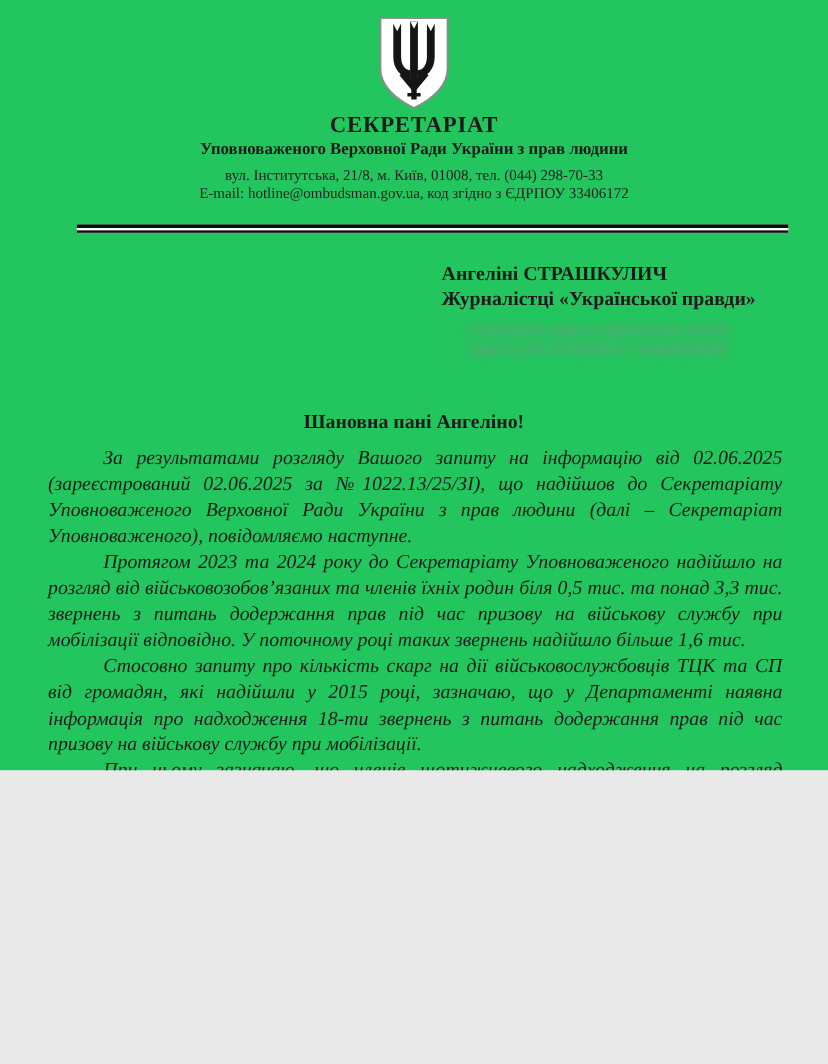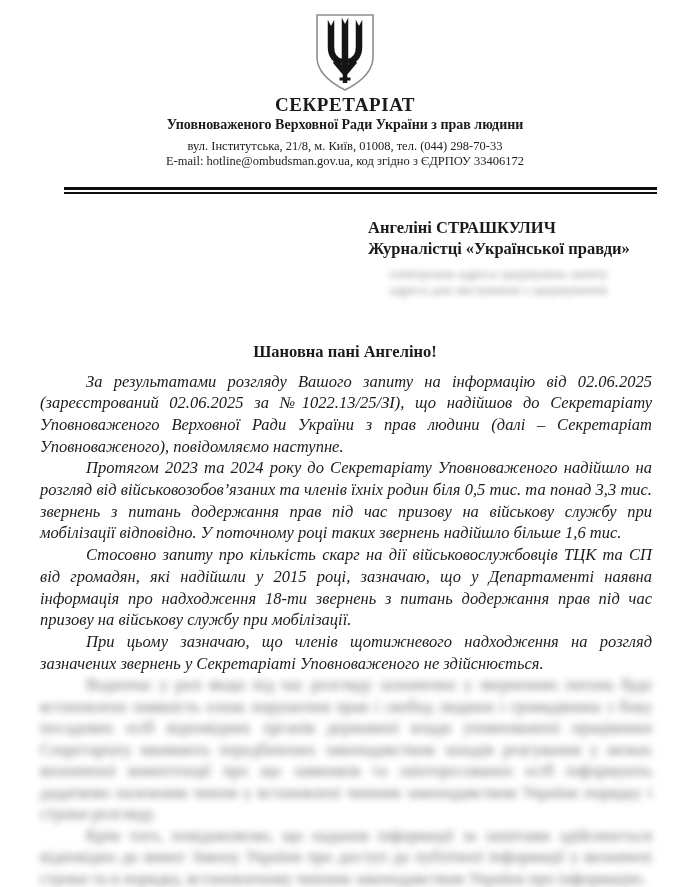--- a/index.html
+++ b/index.html
@@ -1,20 +1,20 @@
 <!DOCTYPE html>
 <html lang="uk"><head>
 <meta charset="utf-8">
 <style>
   html,body{margin:0;padding:0;background:#e9e9e9;}
   .page{
     position:relative;
-    width:690px;height:887px;
+    width:690px;height:642px;
     margin:0 auto;
-    background:#ffffff;
+    background:#22c55e;
     font-family:"Liberation Serif","DejaVu Serif",serif;
     color:#1b1b1b;
     overflow:hidden;
     box-sizing:border-box;
   }
   .letterhead{ text-align:center; padding-top:13px; }
   .emblem-wrap{ height:81px; display:flex; justify-content:center; align-items:flex-start; }
   .org-line1{
     font-size:19px; font-weight:bold; letter-spacing:0.6px;
     line-height:20px; margin-top:1px;

